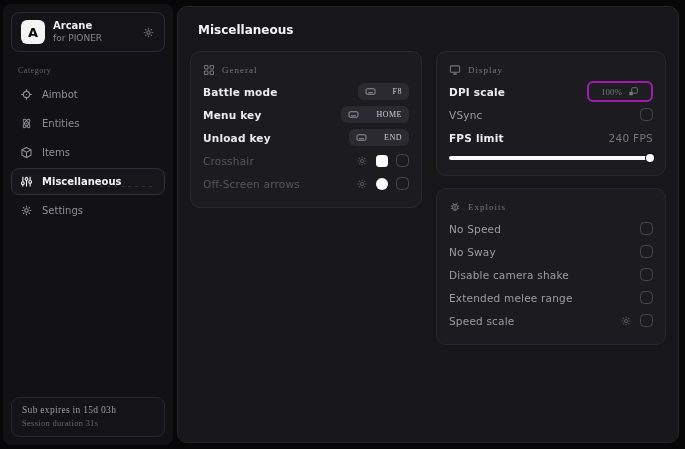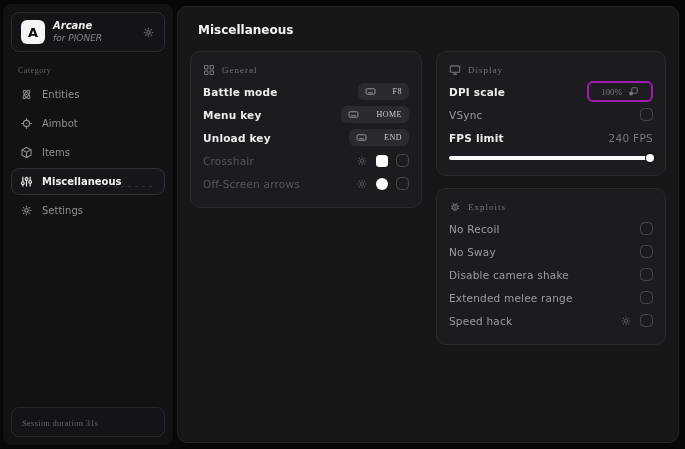--- a/index.html
+++ b/index.html
@@ -21,21 +21,21 @@
   .brand-card {
     display:flex; align-items:center; gap:8px;
     border:1px solid #2b2b31; border-radius:8px;
     padding:7px 9px; background:#141418;
   }
   .brand-logo {
     width:24px; height:24px; border-radius:6px; background:#f4f4f5;
     color:#0c0c0e; font-weight:bold; font-size:13px;
     display:flex; align-items:center; justify-content:center; flex:0 0 auto;
   }
-  .brand-text { flex:1; line-height:1.25;font-style:italic; }
+  .brand-text { flex:1; line-height:1.25; }
   .brand-name { font-size:10px; font-weight:bold; color:#ededf0; }
   .brand-sub  { font-size:9px;  color:#85858c; }
   .brand-gear { color:#6d6d75; display:flex; }
 
   .category-label {
     margin:14px 0 6px 7px; font-size:8px; letter-spacing:0.5px;
     color:#64646b;
   }
   .nav { display:flex; flex-direction:column; gap:2px; }
   .nav-item {
@@ -145,38 +145,38 @@
         <path d="M8 2.2v2M8 11.8v2M2.2 8h2M11.8 8h2M3.9 3.9l1.4 1.4M10.7 10.7l1.4 1.4M12.1 3.9l-1.4 1.4M5.3 10.7l-1.4 1.4"></path>
       </svg>
     </div>
   </div>
 
   <div class="category-label mono">Category</div>
 
   <div class="nav">
     <div class="nav-item">
       <span class="icon">
+        <svg width="13" height="13" viewBox="0 0 16 16" fill="none" stroke="currentColor" stroke-width="1.4">
+          <circle cx="8" cy="8" r="3.8"></circle>
+            <path d="M8 1.5v2.4M8 12.1v2.4M1.5 8h2.4M12.1 8h2.4"></path>
+          <circle cx="8" cy="8" r="0.7" fill="currentColor" stroke="none"></circle>
+        </svg>
+      </span>
+      <span class="nav-label">Aimbot</span>
+    </div>
+
+    <div class="nav-item">
+      <span class="icon">
         <svg width="13" height="13" viewBox="0 0 16 16" fill="none" stroke="currentColor" stroke-width="1.2">
           <ellipse cx="8" cy="8" rx="6" ry="2.4" transform="rotate(55 8 8)"></ellipse>
           <ellipse cx="8" cy="8" rx="6" ry="2.4" transform="rotate(-55 8 8)"></ellipse>
           <circle cx="8" cy="8" r="1" fill="currentColor" stroke="none"></circle>
         </svg>
       </span>
       <span class="nav-label">Entities</span>
-    </div>
-
-    <div class="nav-item">
-      <span class="icon">
-        <svg width="13" height="13" viewBox="0 0 16 16" fill="none" stroke="currentColor" stroke-width="1.4">
-          <circle cx="8" cy="8" r="3.8"></circle>
-            <path d="M8 1.5v2.4M8 12.1v2.4M1.5 8h2.4M12.1 8h2.4"></path>
-          <circle cx="8" cy="8" r="0.7" fill="currentColor" stroke="none"></circle>
-        </svg>
-      </span>
-      <span class="nav-label">Aimbot</span>
     </div>
 
     <div class="nav-item">
       <span class="icon">
         <svg width="13" height="13" viewBox="0 0 16 16" fill="none" stroke="currentColor" stroke-width="1.3">
           <path d="M8 1.8l5.6 2.9v6.6L8 14.2l-5.6-2.9V4.7z"></path>
           <path d="M2.4 4.7L8 7.6l5.6-2.9M8 7.6v6.6"></path>
         </svg>
       </span>
       <span class="nav-label">Items</span>
@@ -199,20 +199,21 @@
         <svg width="13" height="13" viewBox="0 0 16 16" fill="none" stroke="currentColor" stroke-width="1.4">
           <circle cx="8" cy="8" r="2.1"></circle>
           <path d="M8 2.2v2M8 11.8v2M2.2 8h2M11.8 8h2M3.9 3.9l1.4 1.4M10.7 10.7l1.4 1.4M12.1 3.9l-1.4 1.4M5.3 10.7l-1.4 1.4"></path>
         </svg>
       </span>
       <span class="nav-label">Settings</span>
     </div>
   </div>
 
   <div class="sidebar-footer">
+    <div class="footer-line1 mono">Sub expires in 15d 03h</div>
     <div class="footer-line2 mono">Session duration 31s</div>
   </div>
 </div>
 
 <div class="main">
   <div class="page-title">Miscellaneous</div>
 
   <div class="columns">
 
     <div class="col-left">
@@ -345,37 +346,37 @@
           <span class="icon">
             <svg width="12" height="12" viewBox="0 0 16 16" fill="none" stroke="currentColor" stroke-width="1.3">
               <rect x="5" y="4.5" width="6" height="8" rx="3"></rect>
               <path d="M8 4.5v8M5 7H2.5M5 10H3M11 7h2.5M11 10h2M6 4.5L5 2.5M10 4.5l1-2"></path>
             </svg>
           </span>
           <span>Exploits</span>
         </div>
 
         <div class="row">
-          <span class="row-label mid">No Recoil</span>
+          <span class="row-label mid">No Speed</span>
           <span class="checkbox"></span>
         </div>
         <div class="row">
           <span class="row-label mid">No Sway</span>
           <span class="checkbox"></span>
         </div>
         <div class="row">
           <span class="row-label mid">Disable camera shake</span>
           <span class="checkbox"></span>
         </div>
         <div class="row">
           <span class="row-label mid">Extended melee range</span>
           <span class="checkbox"></span>
         </div>
         <div class="row">
-          <span class="row-label mid">Speed hack</span>
+          <span class="row-label mid">Speed scale</span>
           <span class="row-right">
             <span class="gear-small">
               <svg width="12" height="12" viewBox="0 0 16 16" fill="none" stroke="currentColor" stroke-width="1.4">
                 <circle cx="8" cy="8" r="2.1"></circle>
                 <path d="M8 2.2v2M8 11.8v2M2.2 8h2M11.8 8h2M3.9 3.9l1.4 1.4M10.7 10.7l1.4 1.4M12.1 3.9l-1.4 1.4M5.3 10.7l-1.4 1.4"></path>
               </svg>
             </span>
             <span class="checkbox"></span>
           </span>
         </div>

